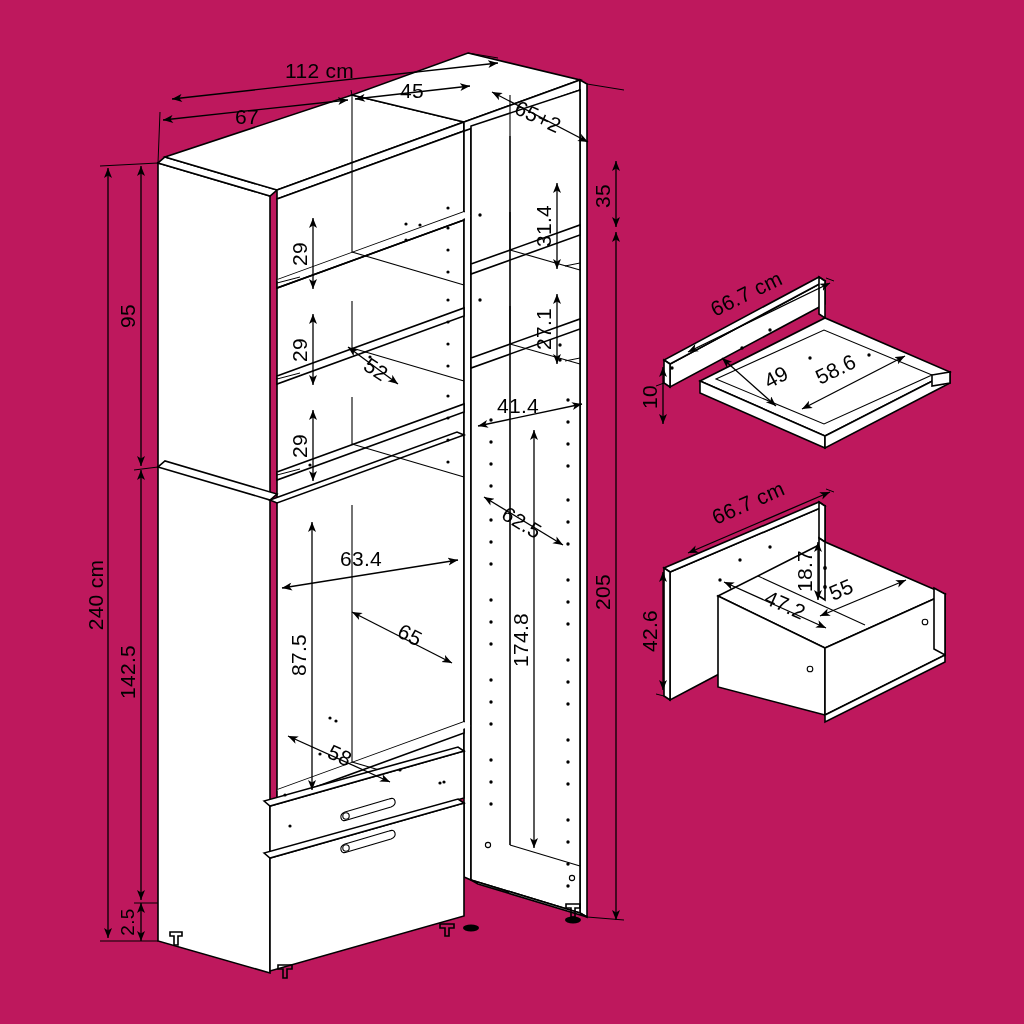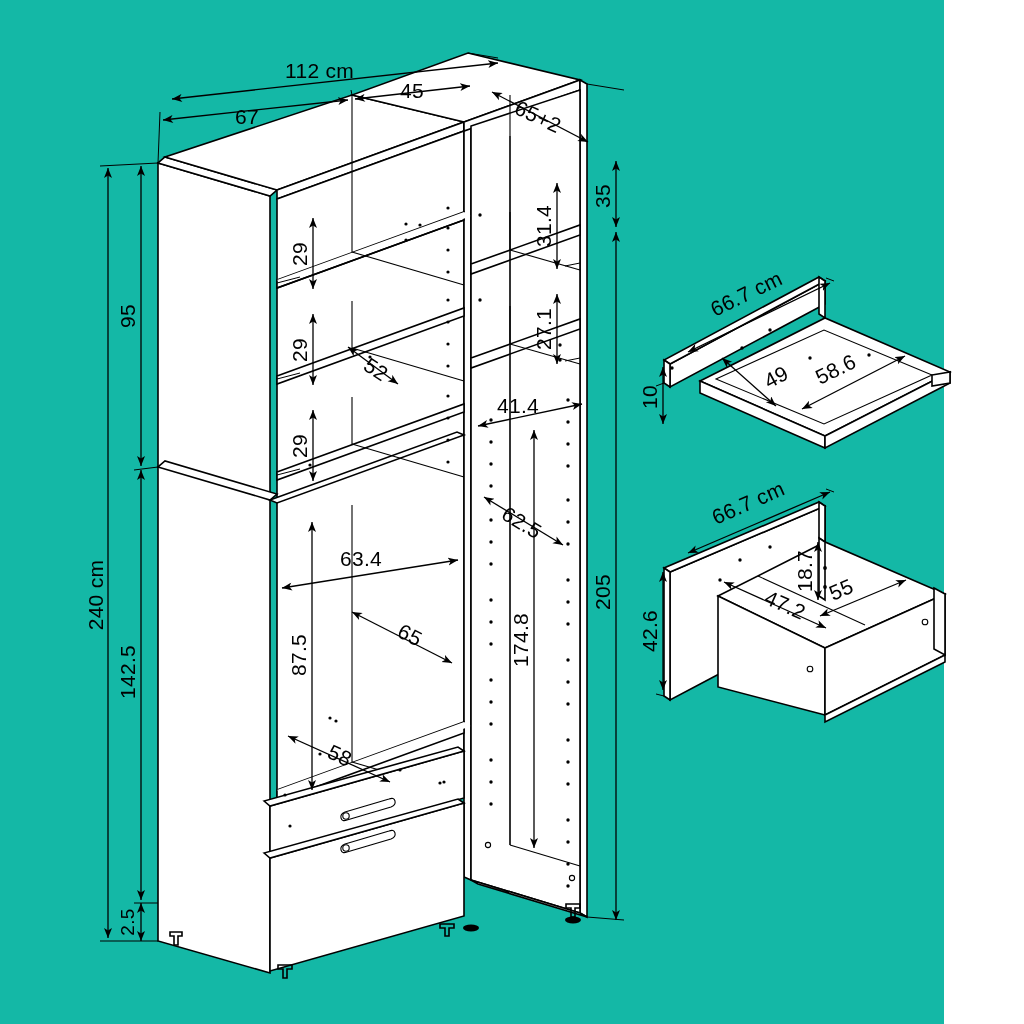--- a/index.html
+++ b/index.html
@@ -5,22 +5,22 @@
   * { box-sizing: border-box; }
   html, body {
     margin: 0; padding: 0;
     width: 1024px; height: 1024px;
     background: #ffffff;
     font-family: "Liberation Sans", sans-serif;
     overflow: hidden;
   }
   #stage {
     position: relative;
-    width: 944px; height: 1024px;
-    background: #14b8a6;
+    width: 1024px; height: 1024px;
+    background: #be185d;
   }
   svg#drawing {
     position: absolute; top: 0; left: 0;
     width: 1024px; height: 1024px;
   }
   .ln     { stroke: #000; stroke-width: 1.6; fill: none; stroke-linejoin: miter; stroke-linecap: butt; }
   .ln-fine{ stroke: #000; stroke-width: 1.1; fill: none; }
   .dim    { stroke: #000; stroke-width: 1.3; fill: none; }
   .ext    { stroke: #000; stroke-width: 1.0; fill: none; }
   .face   { fill: #ffffff; stroke: #000; stroke-width: 1.6; }

